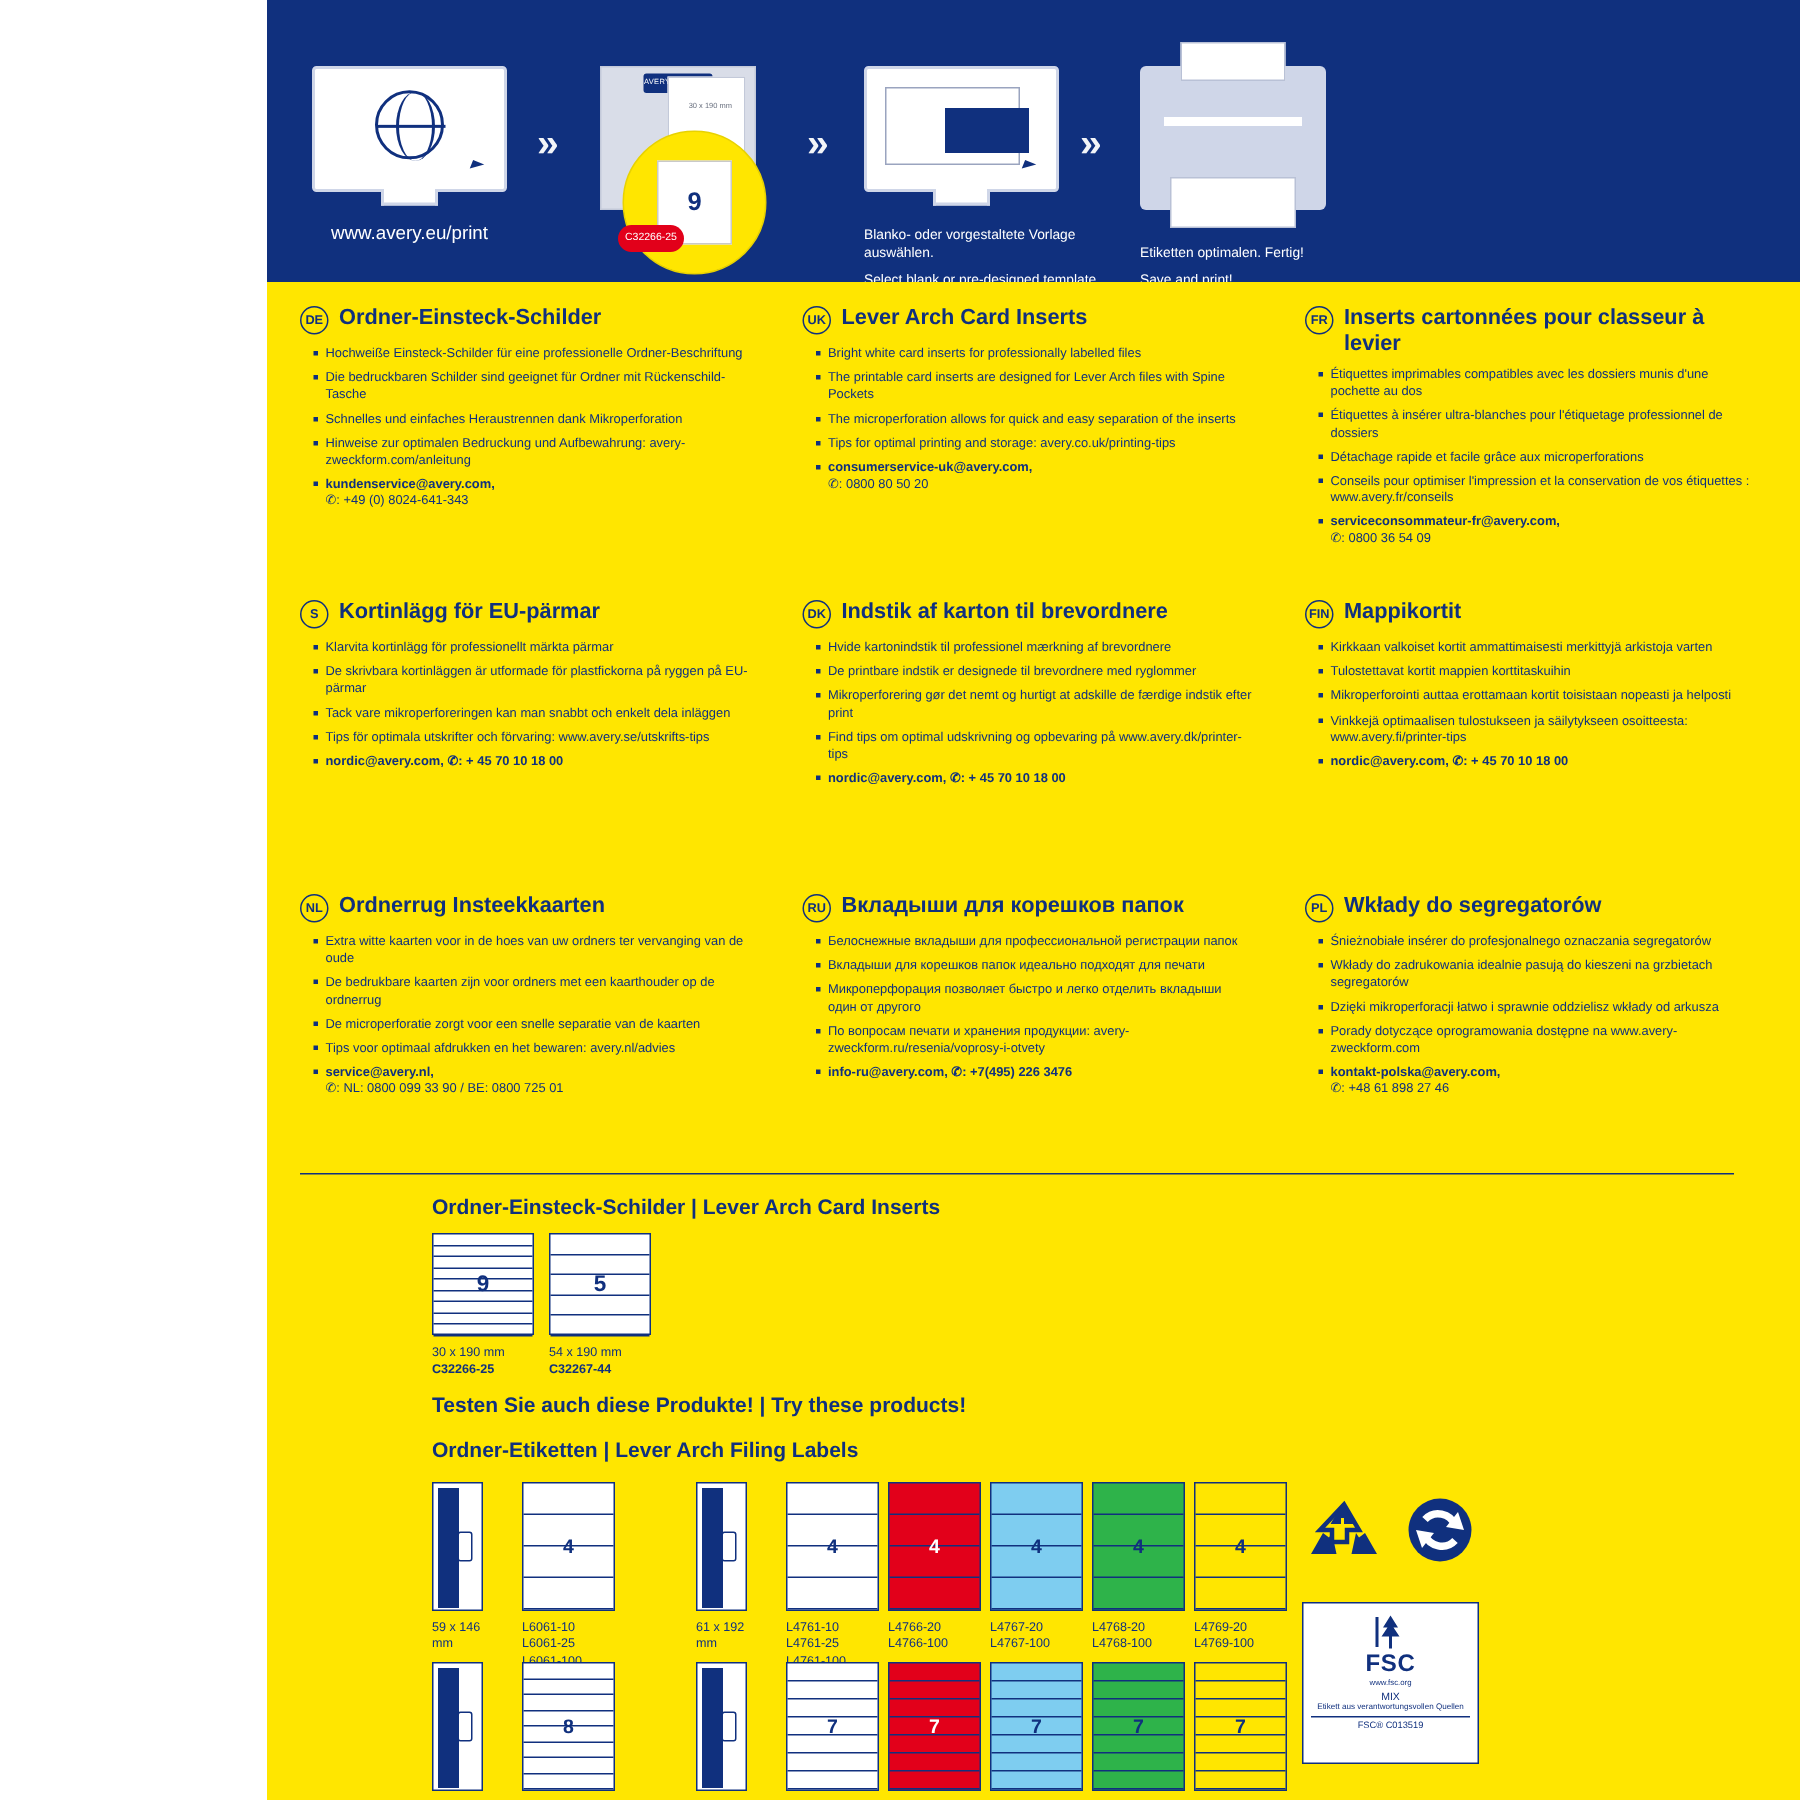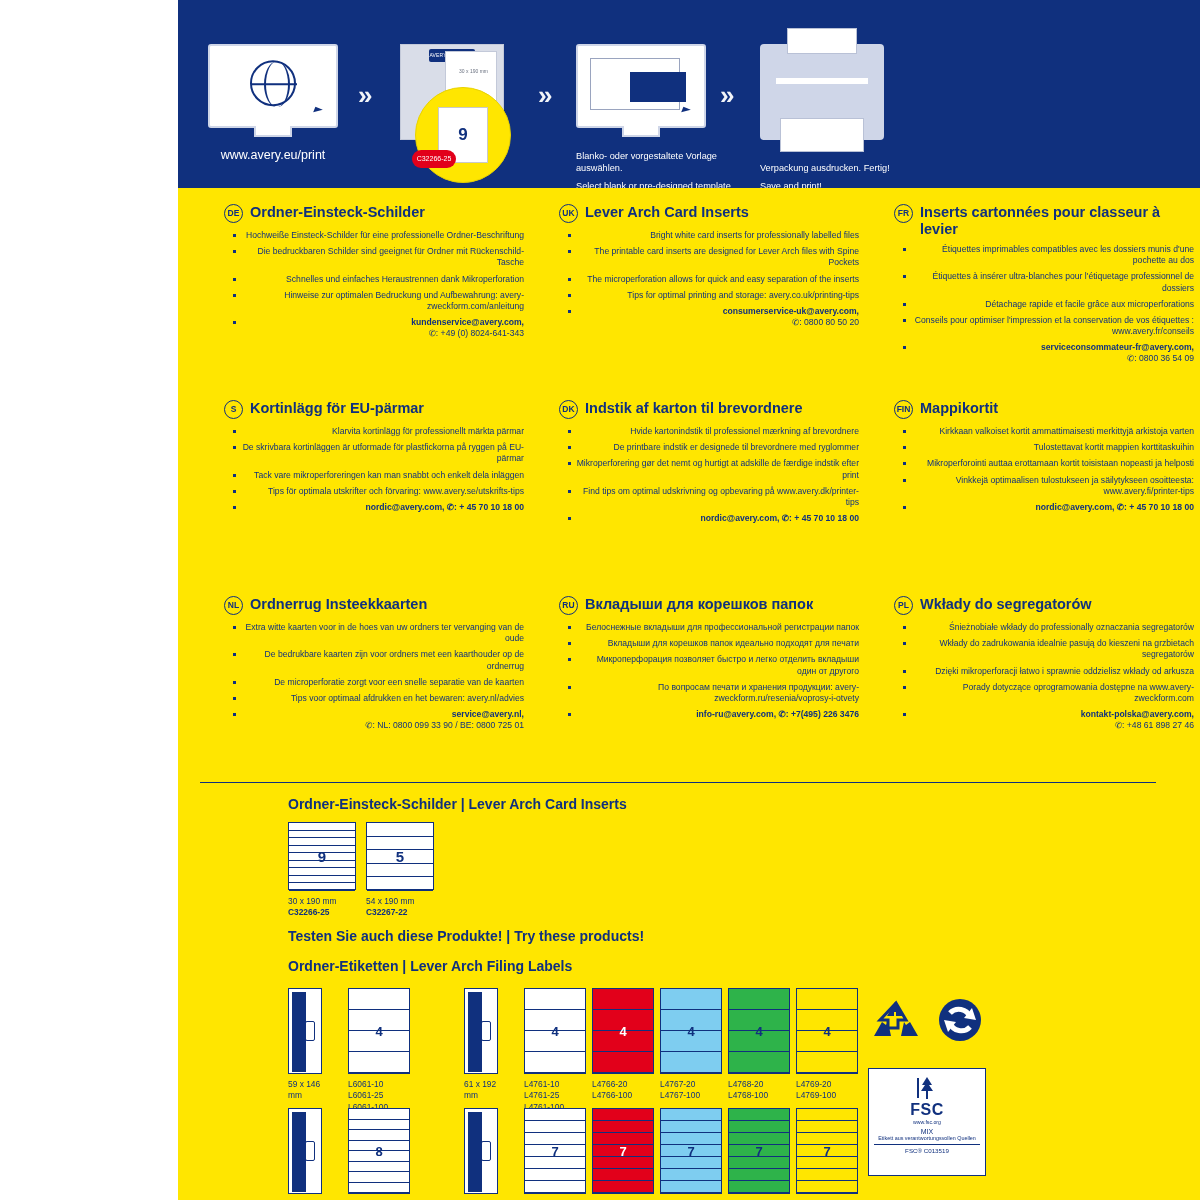--- a/index.html
+++ b/index.html
@@ -99,28 +99,28 @@
   .prn .s1{ top:-16px; width:70px; height:26px;}
   .prn .s2{ bottom:-12px; width:84px; height:34px;}
   .prn .slot{ position:absolute; left:50%; top:34px; transform:translateX(-50%); width:92px; height:6px; background:#fff;}
 
   
   .body {
     position:absolute; left:178px; top:188px; width:1022px; height:1012px; background:#ffe600;
   }
 
   .cols { position:absolute; left:22px; top:16px; width:980px; }
-  .lang { position:absolute; width:300px;margin-left:24px; }
+  .lang { position:absolute; width:300px; }
   .lang .hdr { display:flex; align-items:flex-start; gap:7px; }
   .flagbox {
     flex:0 0 auto; width:19px; height:19px; border:1.6px solid #10307e; border-radius:50%;
     font-size:8.5px; font-weight:bold; text-align:center; line-height:16px; color:#10307e;
   }
   .lang h2 { margin:0; font-size:14.5px; line-height:1.14; font-weight:bold; color:#10307e; }
-  .lang ul { margin:7px 0 0 0; padding:0 0 0 10px; list-style:none;text-align:right; }
+  .lang ul { margin:7px 0 0 0; padding:0 0 0 10px; list-style:none; }
   .lang li {
     font-size:8.6px; line-height:1.3; color:#10307e; margin-bottom:5px; position:relative; padding-left:7px;
   }
   .lang li:before{
     content:""; position:absolute; left:-1px; top:4px; width:3px; height:3px; background:#10307e;
   }
   .lang li b{ font-weight:bold; }
 
   .divider { position:absolute; left:22px; width:956px; height:1px; background:#10307e; }
 
@@ -204,21 +204,21 @@
       </div>
 
       <div class="chev" style="left:512px;">»</div>
 
       <div class="step" style="left:552px;">
         <div class="prn">
           <div class="sheet s1"></div>
           <div class="slot"></div>
           <div class="sheet s2"></div>
         </div>
-        <div class="cap" style="width:150px; margin-top:22px;">Verpackung ausdrucken. Fertig!</div>
+        <div class="cap" style="width:150px; margin-top:22px;">Etiketten optimalen. Fertig!</div>
         <div class="cap" style="width:150px;">Save and print!</div>
       </div>
 
     </div>
   </div>
 
   <div class="body">
 
     <div class="cols">
 
@@ -337,21 +337,21 @@
           <li><b>info-ru@avery.com, ✆: +7(495) 226 3476</b></li>
         </ul>
       </div>
 
       <div class="lang" style="left:670px; top:392px;">
         <div class="hdr">
             <div class="flagbox">PL</div>
         <h2>Wkłady do segregatorów</h2>
           </div>
         <ul>
-          <li>Śnieżnobiałe wkłady do professionally oznaczania segregatorów</li>
+          <li>Śnieżnobiałe insérer do profesjonalnego oznaczania segregatorów</li>
           <li>Wkłady do zadrukowania idealnie pasują do kieszeni na grzbietach segregatorów</li>
           <li>Dzięki mikroperforacji łatwo i sprawnie oddzielisz wkłady od arkusza</li>
           <li>Porady dotyczące oprogramowania dostępne na www.avery-zweckform.com</li>
           <li><b>kontakt-polska@avery.com,</b><br>
               <span>✆: +48 61 898 27 46</span></li>
         </ul>
       </div>
 
     </div>
 
@@ -380,21 +380,21 @@
       <div style="position:absolute; left:78px; top:26px;">
         <div class="labelcard" style="width:68px; height:68px;">
           <div class="row" style="height:13.5px;"></div>
             <div class="row" style="height:13.5px;"></div>
           <div class="row" style="height:13.5px;"></div>
             <div class="row" style="height:13.5px;"></div>
           <div class="row" style="height:13.5px;"></div>
           <div class="num" style="font-size:15px;">5</div>
         </div>
         <div class="cap2" style="margin-top:6px;">54 x 190 mm</div>
-        <div class="cap2 code">C32267-22</div>
+        <div class="cap2 code">C32267-44</div>
       </div>
     </div>
 
     <div style="position:absolute; left:110px; top:740px;">
       <div class="sect-title">Testen Sie auch diese Produkte! | Try these products!</div>
       <div class="sect-title" style="margin-top:14px;">Ordner-Etiketten | Lever Arch Filing Labels</div>
     </div>
 
     <div style="position:absolute; left:110px; top:800px;">
       <div style="position:absolute; left:0px; top:0px;">

